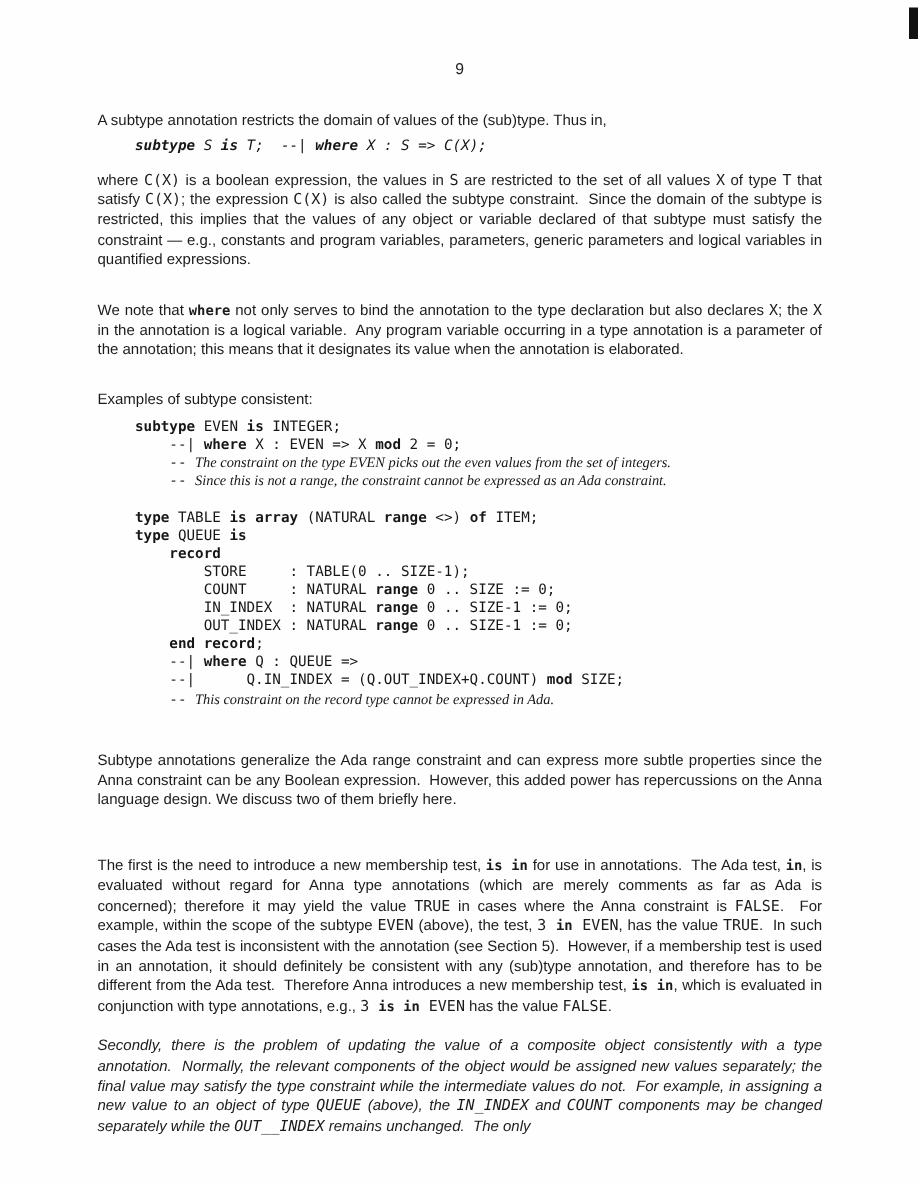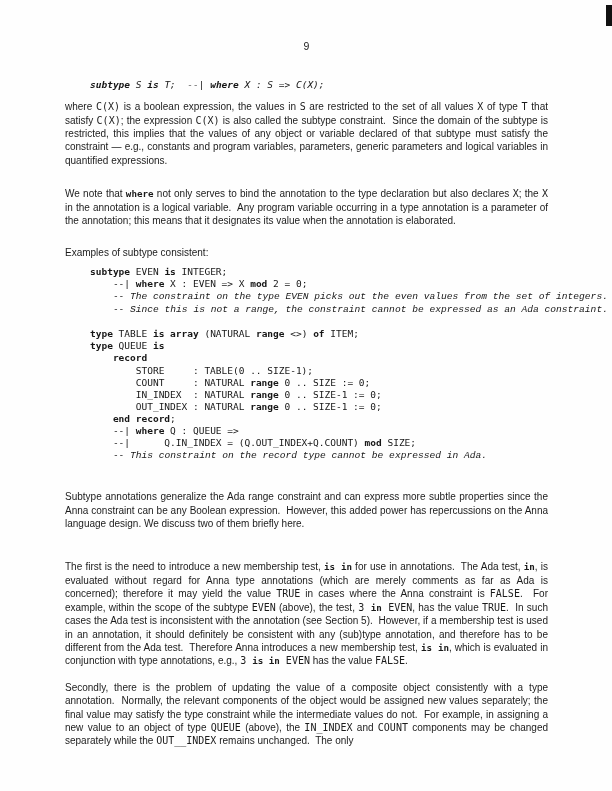--- a/index.html
+++ b/index.html
@@ -36,21 +36,21 @@
     font-size: 10px;
     line-height: 13.4px;
     text-align: justify;
     color: #1b1b1b;
   }
   .mt-after-code   { margin-top: 9px;  }
   .mt-wenote       { margin-top: 20px; }
   .mt-examples     { margin-top: 19px; }
   .mt-generalize   { margin-top: 28px; }
   .mt-first        { margin-top: 30px; }
-  .mt-secondly     { margin-top: 13px; }
+  .mt-secondly     { margin-top: 13px; font-style: italic; }
 
   .code {
     font-family: "DejaVu Sans Mono", monospace;
     font-size: 9.5px;
     line-height: 12.1px;
     white-space: pre;
     color: #161616;
   }
   .code-inline {
     margin-top: 5px;
@@ -71,33 +71,34 @@
     font-size: 10px;
   }
   .seg-k {
     font-family: "DejaVu Sans Mono", monospace;
     font-size: 9.2px;
     font-weight: bold;
   }
   
   .code .seg-c, .code .seg-k { font-size: inherit; }
   .seg-ci {
-    font-family: Liberation Mono, monospace;
+    font-family: Liberation Serif, serif;
     font-style: italic;
     font-size: 9.6px;
   }
 </style>
 </head>
 <body>
 
 <div class="sheet">
   <div class="scan-mark"></div>
   <div class="pagenum">9</div>
 
   <div class="content">
+    <p class="para"><span class="seg-t">A subtype annotation restricts the domain of values of the (sub)type. Thus in,</span></p>
 
     <div class="code code-inline"><span class="seg-k">subtype</span><span class="seg-c"> S </span><span class="seg-k">is</span><span class="seg-c"> T;  --| </span><span class="seg-k">where</span><span class="seg-c"> X : S =&gt; C(X);</span></div>
 
     <p class="para mt-after-code"><span class="seg-t">where </span><span class="seg-c">C(X)</span><span class="seg-t"> is a boolean expression, the values in </span><span class="seg-c">S</span><span class="seg-t"> are restricted to the set of all values </span><span class="seg-c">X</span><span class="seg-t"> of type </span><span class="seg-c">T</span><span class="seg-t"> that satisfy </span><span class="seg-c">C(X)</span><span class="seg-t">; the expression </span><span class="seg-c">C(X)</span><span class="seg-t"> is also called the </span><span class="seg-i">subtype constraint</span><span class="seg-t">.&nbsp; Since the domain of the subtype is restricted, this implies that the values of any object or variable declared of that subtype must satisfy the constraint — e.g., constants and program variables, parameters, generic parameters and logical variables in quantified expressions.</span></p>
 
     <p class="para mt-wenote"><span class="seg-t">We note that </span><span class="seg-k">where</span><span class="seg-t"> not only serves to bind the annotation to the type declaration but also declares </span><span class="seg-c">X</span><span class="seg-t">; the </span><span class="seg-c">X</span><span class="seg-t"> in the annotation is a logical variable.&nbsp; Any program variable occurring in a type annotation is a parameter of the annotation; this means that it designates its value when the annotation is elaborated.</span></p>
 
     <p class="para mt-examples"><span class="seg-i">Examples of subtype consistent:</span></p>
 
     <div class="code code-block"><div class="code-line"><span class="seg-k">subtype</span><span class="seg-c"> EVEN </span><span class="seg-k">is</span><span class="seg-c"> INTEGER;</span></div><div class="code-line"><span class="seg-c">    --| </span><span class="seg-k">where</span><span class="seg-c"> X : EVEN =&gt; X </span><span class="seg-k">mod</span><span class="seg-c"> 2 = 0;</span></div><div class="code-line"><span class="seg-c">    -- </span><span class="seg-ci">The constraint on the type EVEN picks out the even values from the set of integers.</span></div><div class="code-line"><span class="seg-c">    -- </span><span class="seg-ci">Since this is not a range, the constraint cannot be expressed as an Ada constraint.</span></div><div class="code-line">&nbsp;</div><div class="code-line"><span class="seg-k">type</span><span class="seg-c"> TABLE </span><span class="seg-k">is array</span><span class="seg-c"> (NATURAL </span><span class="seg-k">range</span><span class="seg-c"> &lt;&gt;) </span><span class="seg-k">of</span><span class="seg-c"> ITEM;</span></div><div class="code-line"><span class="seg-k">type</span><span class="seg-c"> QUEUE </span><span class="seg-k">is</span></div><div class="code-line"><span class="seg-c">    </span><span class="seg-k">record</span></div><div class="code-line"><span class="seg-c">        STORE     : TABLE(0 .. SIZE-1);</span></div><div class="code-line"><span class="seg-c">        COUNT     : NATURAL </span><span class="seg-k">range</span><span class="seg-c"> 0 .. SIZE := 0;</span></div><div class="code-line"><span class="seg-c">        IN_INDEX  : NATURAL </span><span class="seg-k">range</span><span class="seg-c"> 0 .. SIZE-1 := 0;</span></div><div class="code-line"><span class="seg-c">        OUT_INDEX : NATURAL </span><span class="seg-k">range</span><span class="seg-c"> 0 .. SIZE-1 := 0;</span></div><div class="code-line"><span class="seg-c">    </span><span class="seg-k">end record</span><span class="seg-c">;</span></div><div class="code-line"><span class="seg-c">    --| </span><span class="seg-k">where</span><span class="seg-c"> Q : QUEUE =&gt;</span></div><div class="code-line"><span class="seg-c">    --|      Q.IN_INDEX = (Q.OUT_INDEX+Q.COUNT) </span><span class="seg-k">mod</span><span class="seg-c"> SIZE;</span></div><div class="code-line"><span class="seg-c">    -- </span><span class="seg-ci">This constraint on the record type cannot be expressed in Ada.</span></div></div>

